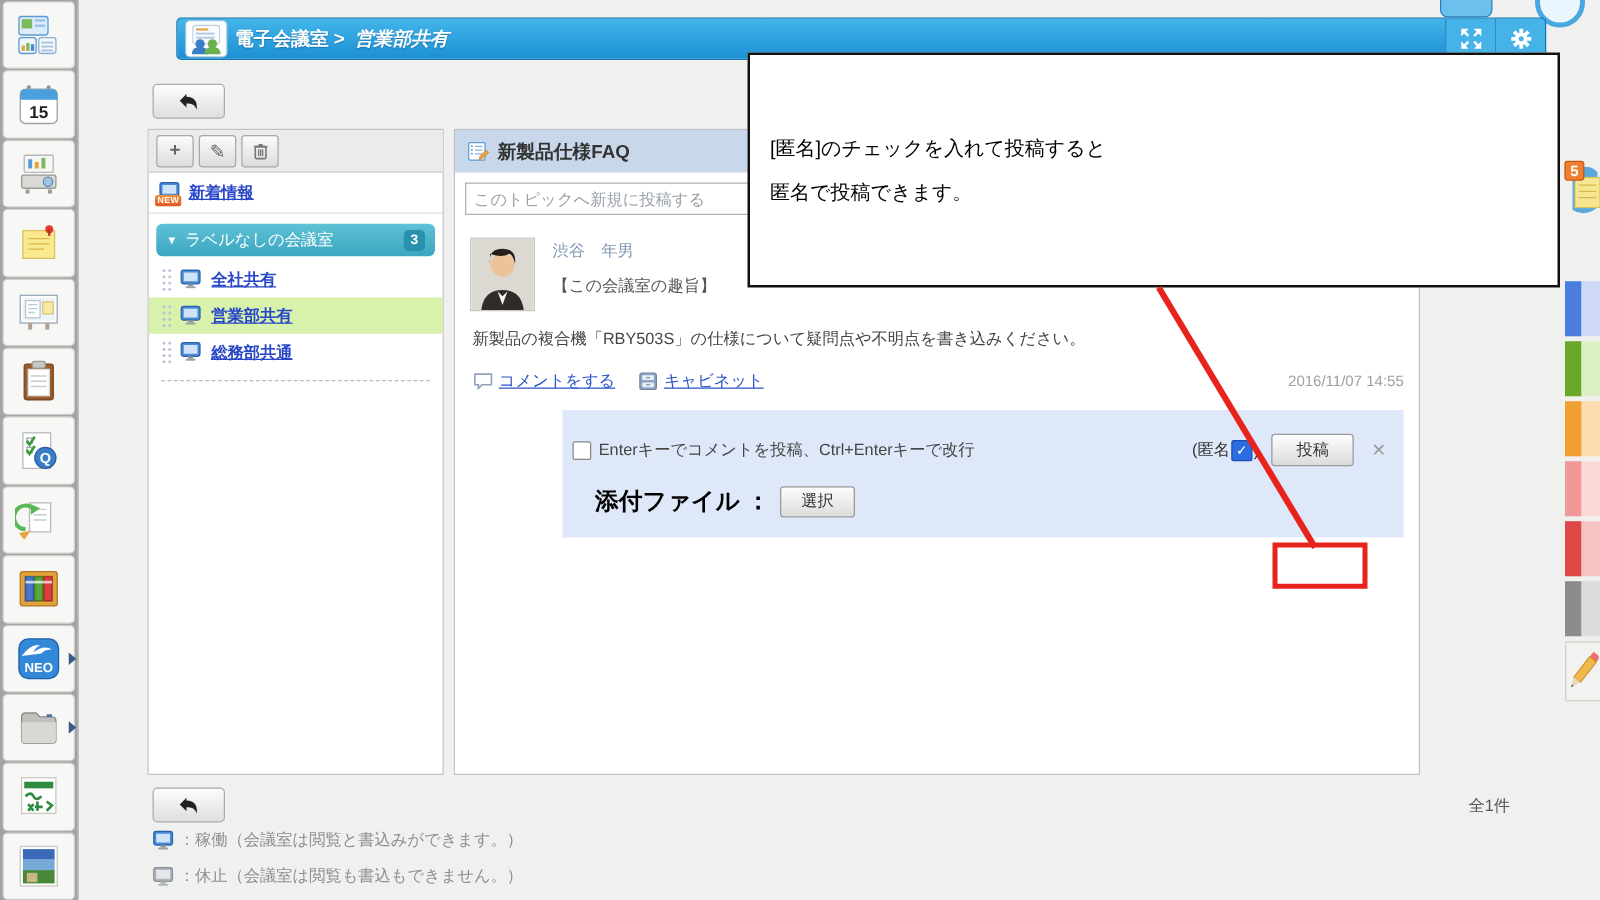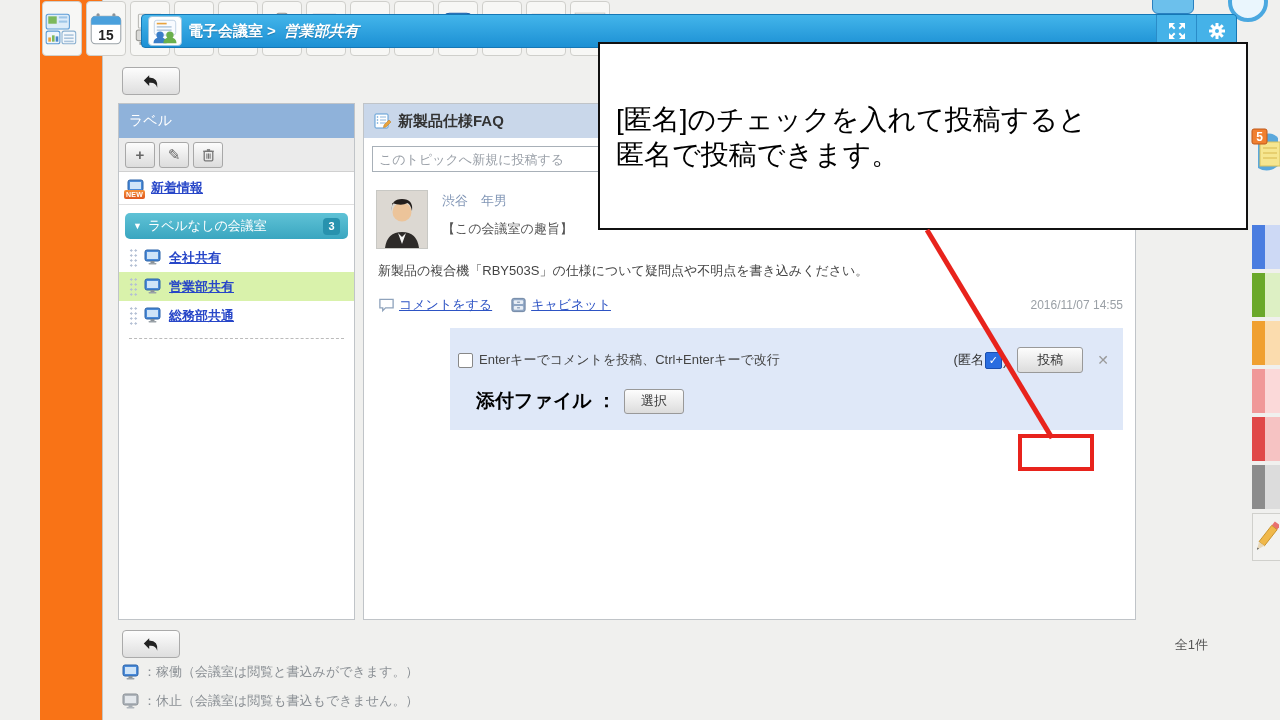--- a/index.html
+++ b/index.html
@@ -1,20 +1,20 @@
 <!DOCTYPE html>
 <html><head>
 <meta charset="utf-8">
 <style>
   html,body{margin:0;padding:0;}
   body{font-family:"Liberation Sans","DejaVu Sans",sans-serif;}
   .page{position:relative;width:1280px;height:720px;background:#f0f0ee;overflow:hidden;}
 
   
-  .rail{position:absolute;left:0;top:0;width:62px;height:720px;background:#f97316;border-right:1px solid #c4c4c0;display:flex;flex-direction:row;margin-left:40px;}
+  .rail{position:absolute;left:0;top:0;width:62px;height:720px;background:#a3a3a3;border-right:1px solid #c4c4c0;display:flex;flex-direction:column;}
   .rail-cell{position:relative;height:55.4px;box-sizing:border-box;background:#f7f7f5;border:1px solid #cfcfcb;border-radius:4px;margin:0 2px;margin-top:1px;display:flex;align-items:center;justify-content:center;}
   .rail-cell svg{width:38px;height:38px;}
   .rail-arrow{position:absolute;right:-2px;top:50%;margin-top:-5px;width:0;height:0;border-left:6px solid #3a5a8a;border-top:5px solid transparent;border-bottom:5px solid transparent;}
 
   
   .top-partial-rect{position:absolute;left:1152px;top:-14px;width:40px;height:26px;border-radius:6px;background:#6cc0ec;border:1px solid #2a80c0;}
   .top-partial-circle{position:absolute;left:1228px;top:-18px;width:32px;height:32px;border-radius:50%;background:#eaf6fd;border:4px solid #4aa8e0;}
 
   
   .appbar{position:absolute;left:114px;top:14px;width:1096px;height:34px;border-radius:4px;background:linear-gradient(#43b5ea,#1c90d4);border:1px solid #1577b5;box-sizing:border-box;display:flex;align-items:center;margin-left:27px;}
@@ -95,21 +95,21 @@
 
   
   .side-note{position:absolute;left:1250px;top:126px;width:30px;height:54px;}
   .side-note svg{width:30px;height:54px;}
   .side-tab{position:absolute;left:1252px;width:28px;height:44px;border-left:13px solid #888;box-sizing:border-box;cursor:pointer;}
   .side-pencil{position:absolute;left:1252px;top:513px;width:28px;height:46px;background:#f2f2f0;border:1px solid #d0d0cc;display:flex;align-items:center;justify-content:center;}
   .side-pencil svg{width:24px;height:40px;}
 
   
   .callout{position:absolute;left:598px;top:42px;width:650px;height:188px;background:#fff;border:2px solid #111;box-sizing:border-box;z-index:40;padding:58px 0 0 16px;}
-  .callout div{font-size:28px;color:#000;line-height:35px;}
+  .callout div{font-size:16px;color:#000;line-height:35px;}
   .annot-svg{position:absolute;left:0;top:0;width:1280px;height:720px;pointer-events:none;z-index:45;}
   .red-box{position:absolute;left:1018px;top:434px;width:76px;height:37px;border:4px solid #e8231c;box-sizing:border-box;z-index:46;pointer-events:none;}
 </style>
 </head>
 <body>
 
 <div class="page">
 
   <aside class="rail">
     <div class="rail-cell">
@@ -297,21 +297,20 @@
     </span>
   </header>
 
   <button class="back-btn back-top">
     <svg viewBox="0 0 20 16">
         <path d="M8 1 L2 7 l6 6 V9.5 q7-1 9 5.5 q1.5-11-9-11.5z" fill="#222"></path>
       </svg>
   </button>
 
   <section class="label-panel">
-    <div class="label-head">ラベル</div>
     <div class="label-toolbar">
       <span class="tool-btn">
           <span>+</span>
         </span>
       <span class="tool-btn">
           <span>✎</span>
         </span>
       <span class="tool-btn">
         <svg viewBox="0 0 14 14">
             <rect x="3" y="4" width="8" height="9" rx="1" fill="none" stroke="#777" stroke-width="1.2"></rect>

